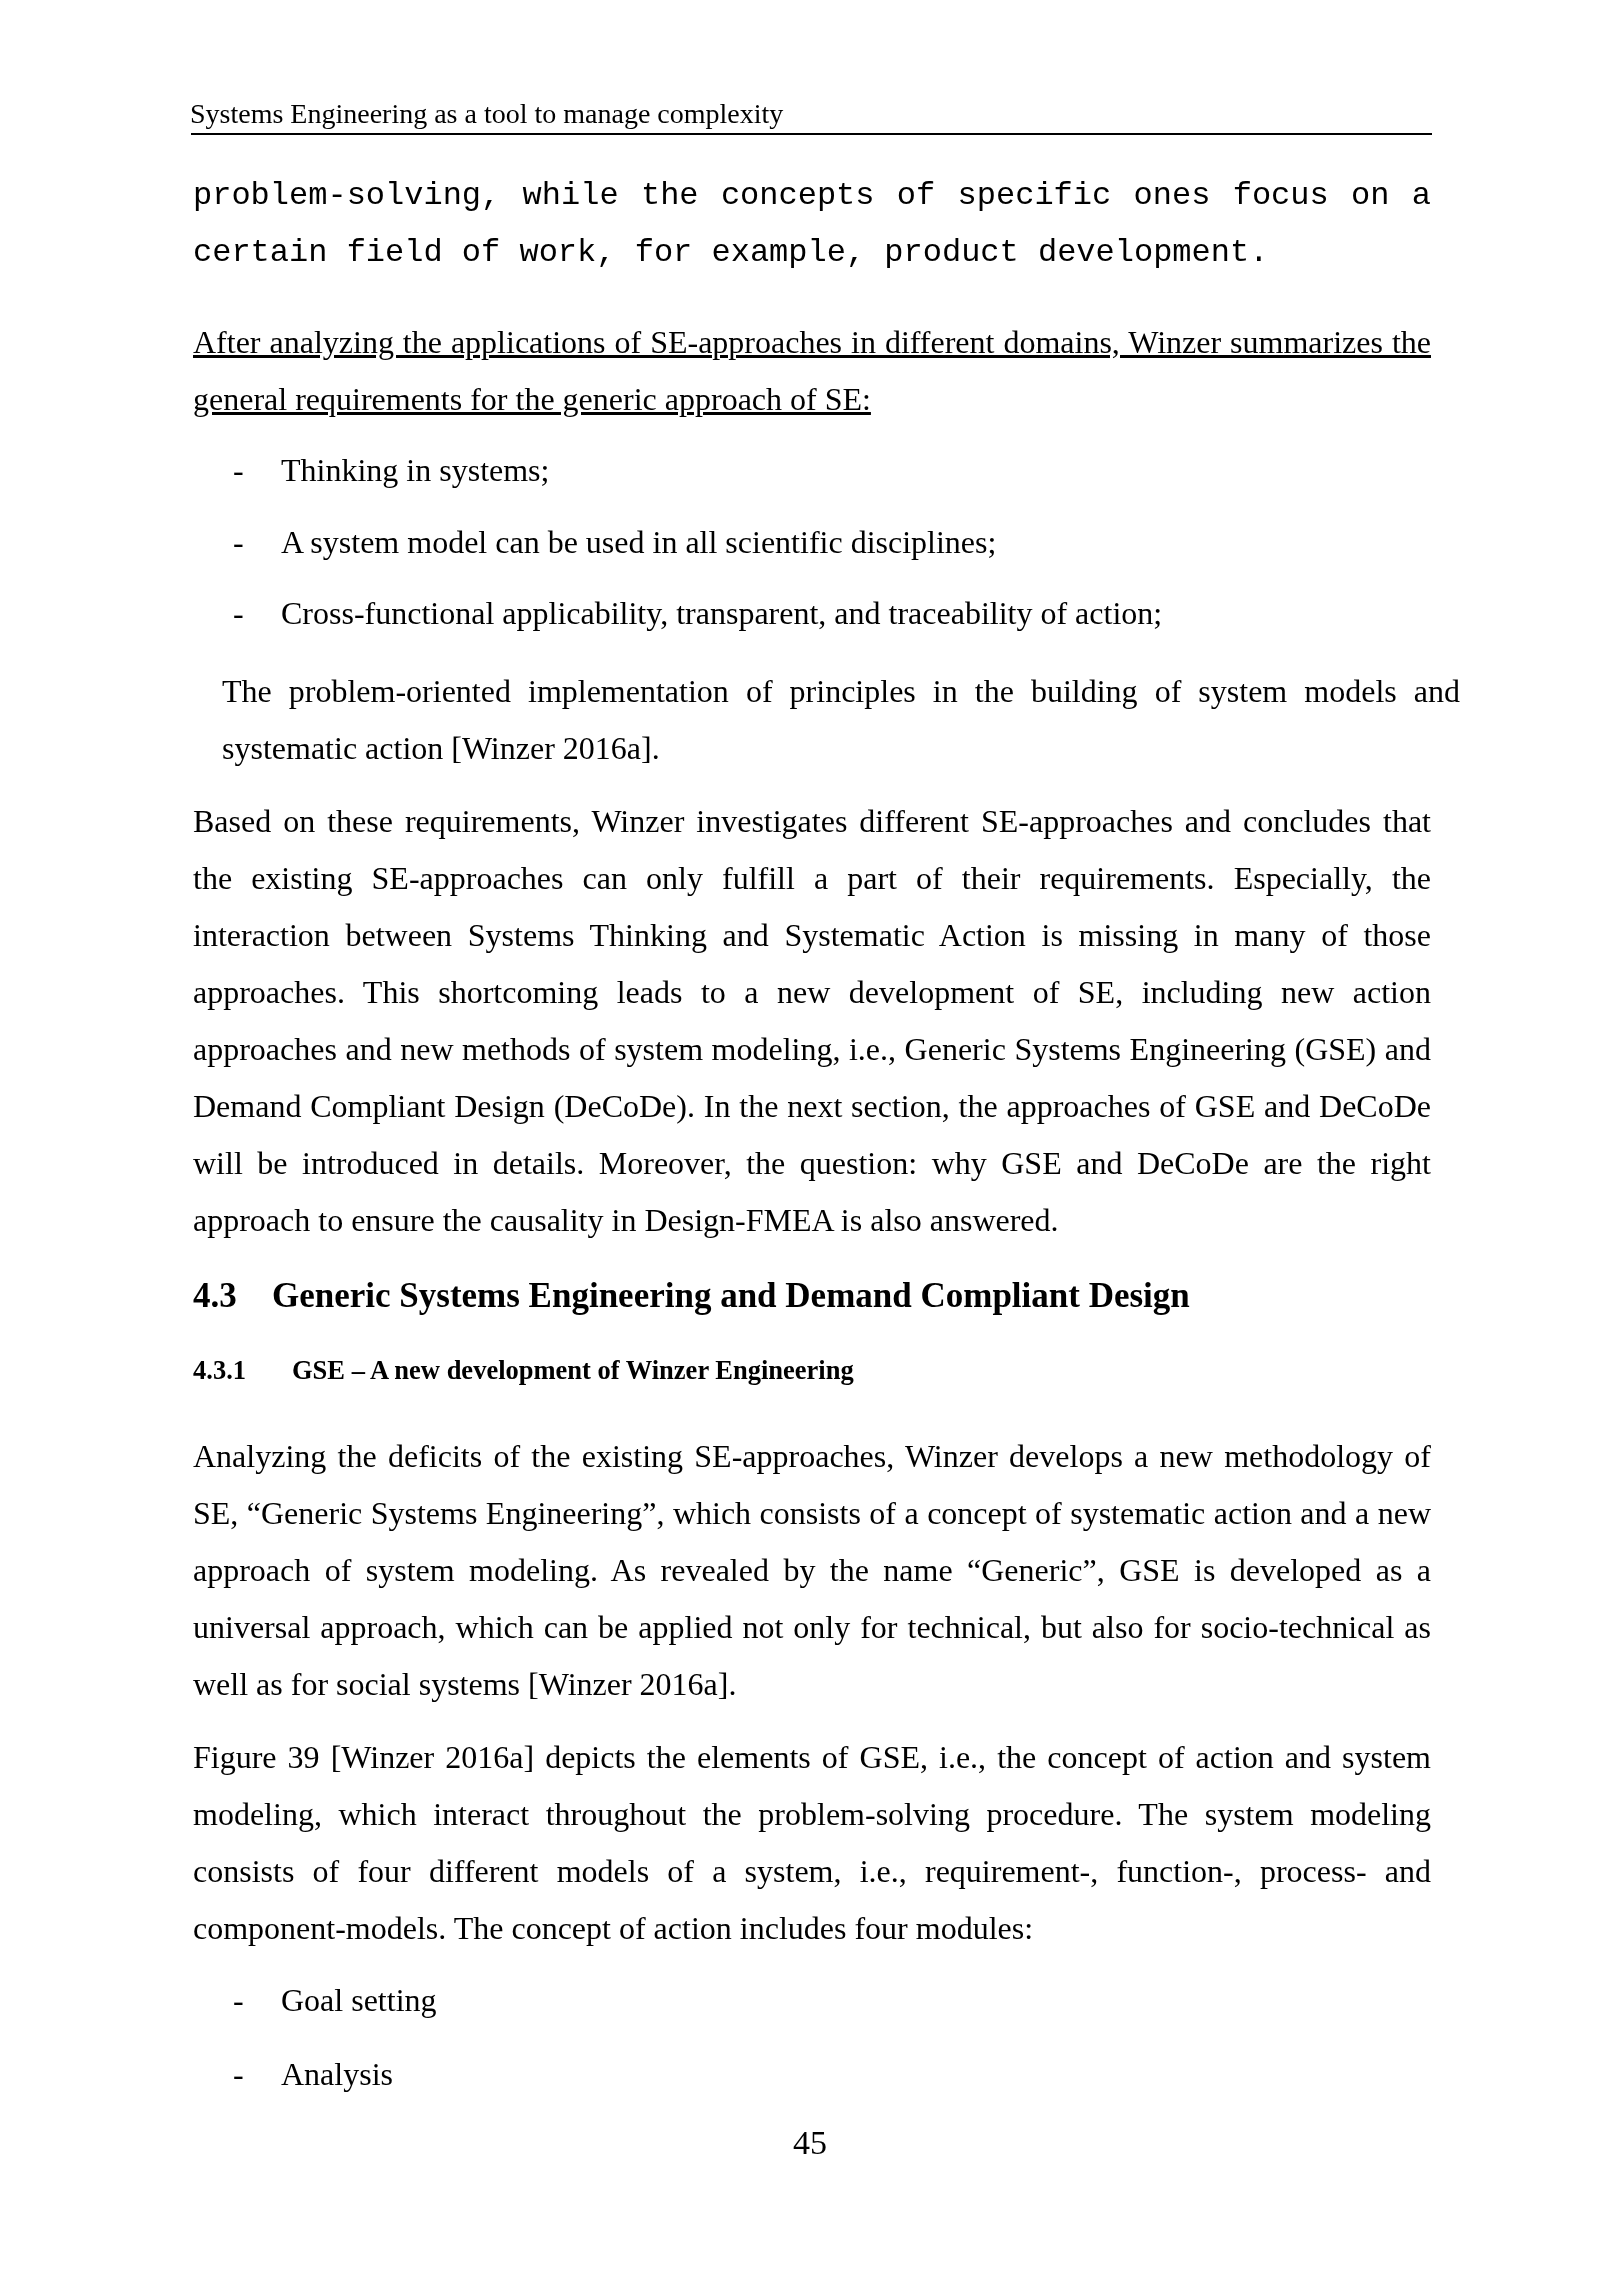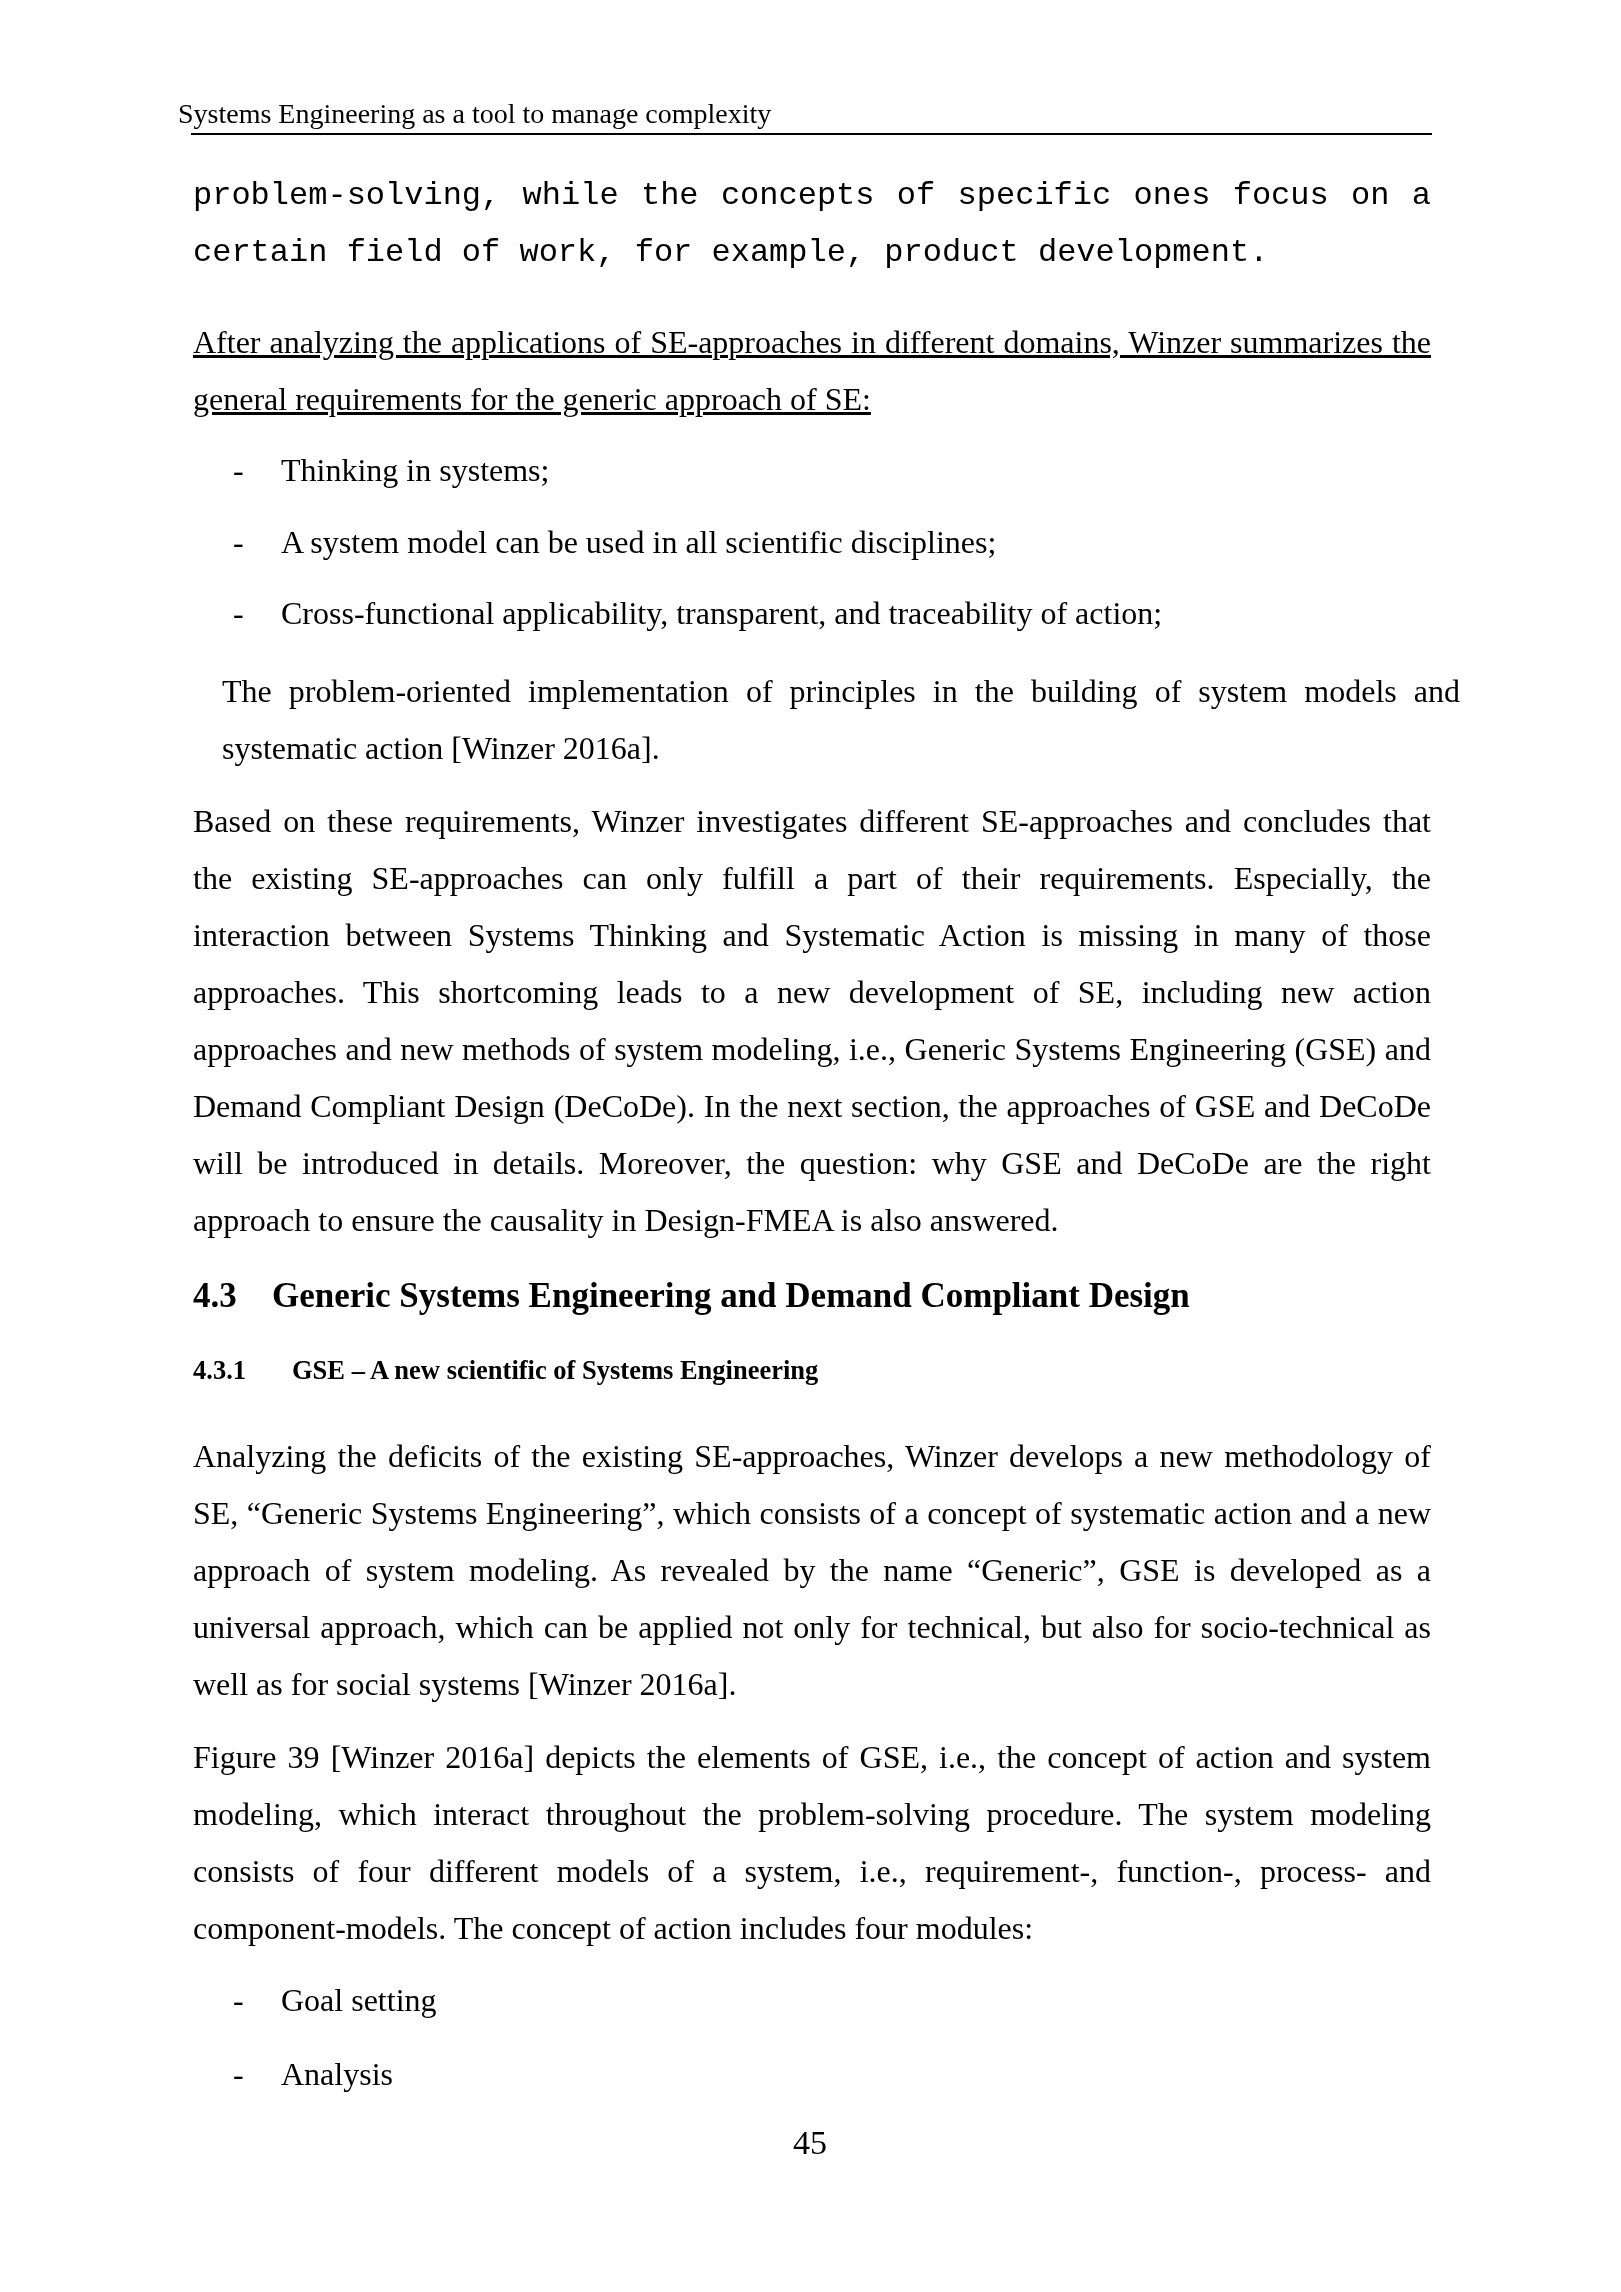--- a/index.html
+++ b/index.html
@@ -1,18 +1,18 @@
 <!DOCTYPE html>
 <html><head>
 <meta charset="utf-8">
 <style>
   html, body { margin: 0; padding: 0; background: #ffffff; }
   body { width: 1621px; height: 2293px; position: relative; overflow: hidden;
          font-family: "Liberation Serif", "DejaVu Serif", serif; color: #000; }
-  .header-text { position: absolute; left: 178px; top: 96px; font-size: 28px; line-height: 35px; white-space: nowrap; }
+  .header-text { position: absolute; left: 190px; top: 96px; font-size: 28px; line-height: 35px; white-space: nowrap; }
   .header-rule { position: absolute; left: 191px; top: 133px; width: 1241px; height: 2px; background: #000; }
   .block { position: absolute; left: 193px; width: 1238px; font-size: 32px; line-height: 57px; }
   .para { text-align: justify; text-align-last: left; margin: 0; }
   .bullet { position: absolute; left: 193px; width: 1238px; font-size: 32px; line-height: 57px; }
   .bullet .dash { position: absolute; left: 40px; top: 0; }
   .bullet .btext { position: absolute; left: 88px; top: 0; white-space: nowrap; }
   .h2 { position: absolute; left: 193px; font-weight: bold; font-size: 35px; line-height: 43px; white-space: nowrap; }
   .h2 .num { position: absolute; left: 0; top: 0; }
   .h2 .title { position: absolute; left: 79px; top: 0; font-family: Liberation Serif, serif; }
   .h3 { position: absolute; left: 193px; font-weight: bold; font-size: 26.5px; line-height: 33px; white-space: nowrap; }
@@ -45,21 +45,21 @@
 <p class="block para" style="top:663px;margin-left:29px;">The problem-oriented implementation of principles in the building of system models and systematic action [Winzer 2016a].</p>
 <p class="block para" style="top:793px;">Based on these requirements, Winzer investigates different SE-approaches and concludes that the existing SE-approaches can only fulfill a part of their requirements. Especially, the interaction between Systems Thinking and Systematic Action is missing in many of those approaches. This shortcoming leads to a new development of SE, including new action approaches and new methods of system modeling, i.e., Generic Systems Engineering (GSE) and Demand Compliant Design (DeCoDe). In the next section, the approaches of GSE and DeCoDe will be introduced in details. Moreover, the question: why GSE and DeCoDe are the right approach to ensure the causality in Design-FMEA is also answered.</p>
 
 <div class="h2" style="top:1274px;">
   <span class="num">4.3</span>
   <span class="title">Generic Systems Engineering and Demand Compliant Design</span>
 </div>
 
 <div class="h3" style="top:1354px;">
   <span class="num">4.3.1</span>
-  <span class="title">GSE – A new scientific of Systems Engineering</span>
+  <span class="title">GSE – A new development of Winzer Engineering</span>
 </div>
 
 <p class="block para" style="top:1428px;">Analyzing the deficits of the existing SE-approaches, Winzer develops a new methodology of SE, “Generic Systems Engineering”, which consists of a concept of systematic action and a new approach of system modeling. As revealed by the name “Generic”, GSE is developed as a universal approach, which can be applied not only for technical, but also for socio-technical as well as for social systems [Winzer 2016a].</p>
 <p class="block para" style="top:1729px;">Figure 39 [Winzer 2016a] depicts the elements of GSE, i.e., the concept of action and system modeling, which interact throughout the problem-solving procedure. The system modeling consists of four different models of a system, i.e., requirement-, function-, process- and component-models. The concept of action includes four modules:</p>
 
 <div class="bullet" style="top:1972px;">
   <span class="dash">-</span>
   <span class="btext">Goal setting</span>
 </div>
 <div class="bullet" style="top:2046px;">

